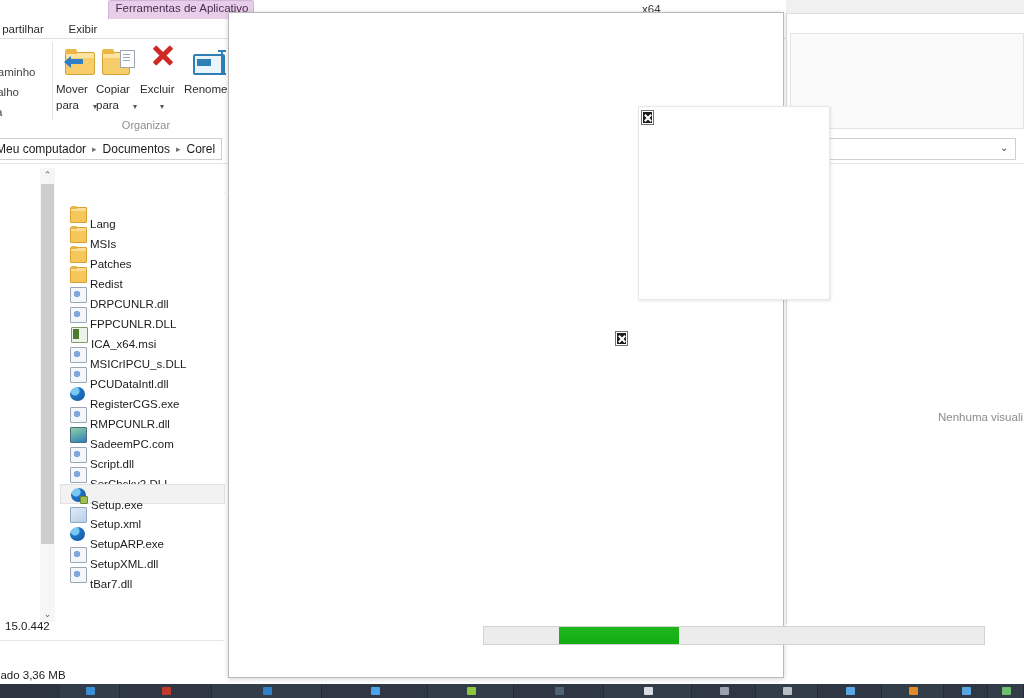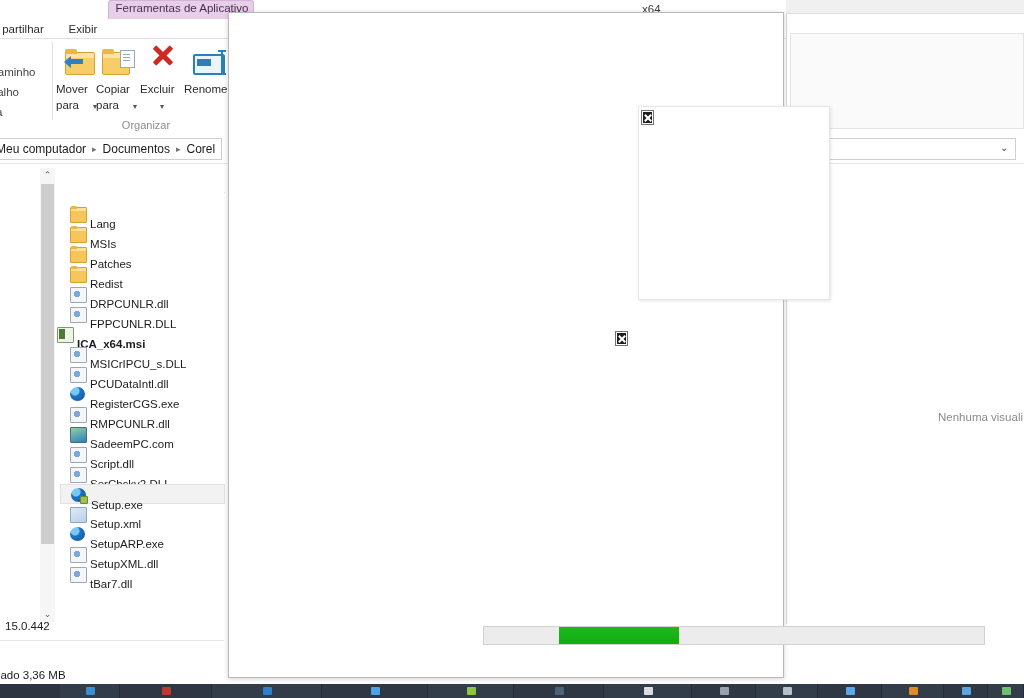--- a/index.html
+++ b/index.html
@@ -281,21 +281,21 @@
         <div class="fname">Redist</div>
       </div>
       <div class="filerow" style="top: 284px; left: 60px;">
         <div class="fico ic-dll"></div>
         <div class="fname">DRPCUNLR.dll</div>
       </div>
       <div class="filerow" style="top: 304px; left: 60px;">
         <div class="fico ic-dll"></div>
         <div class="fname">FPPCUNLR.DLL</div>
       </div>
-      <div class="filerow" style="top: 324px; left: 47px; font-weight: bold;">
+      <div class="filerow" style="top: 324px; left: 61px;">
         <div class="fico ic-msi"></div>
         <div class="fname">ICA_x64.msi</div>
       </div>
       <div class="filerow" style="top: 344px; left: 60px;">
         <div class="fico ic-dll"></div>
         <div class="fname">MSICrIPCU_s.DLL</div>
       </div>
       <div class="filerow" style="top: 364px; left: 60px;">
         <div class="fico ic-dll"></div>
         <div class="fname">PCUDataIntl.dll</div>

